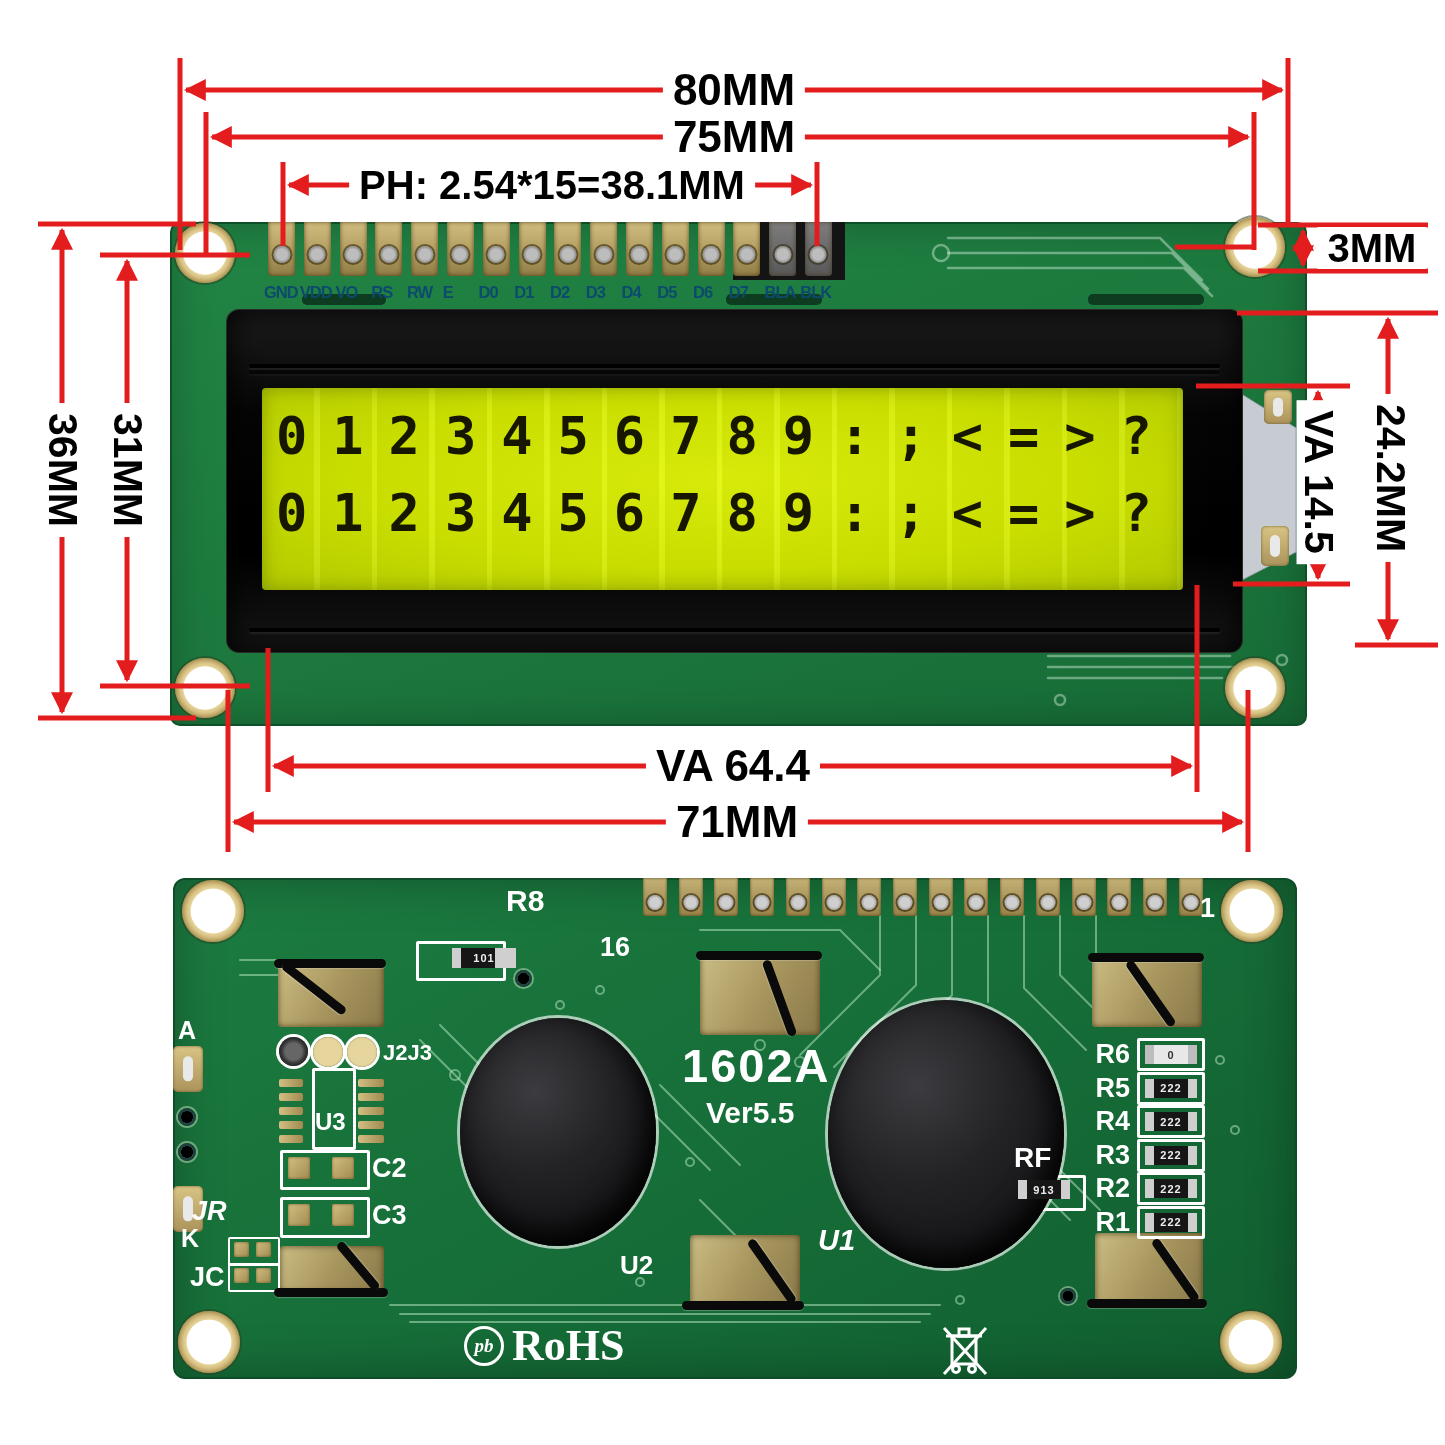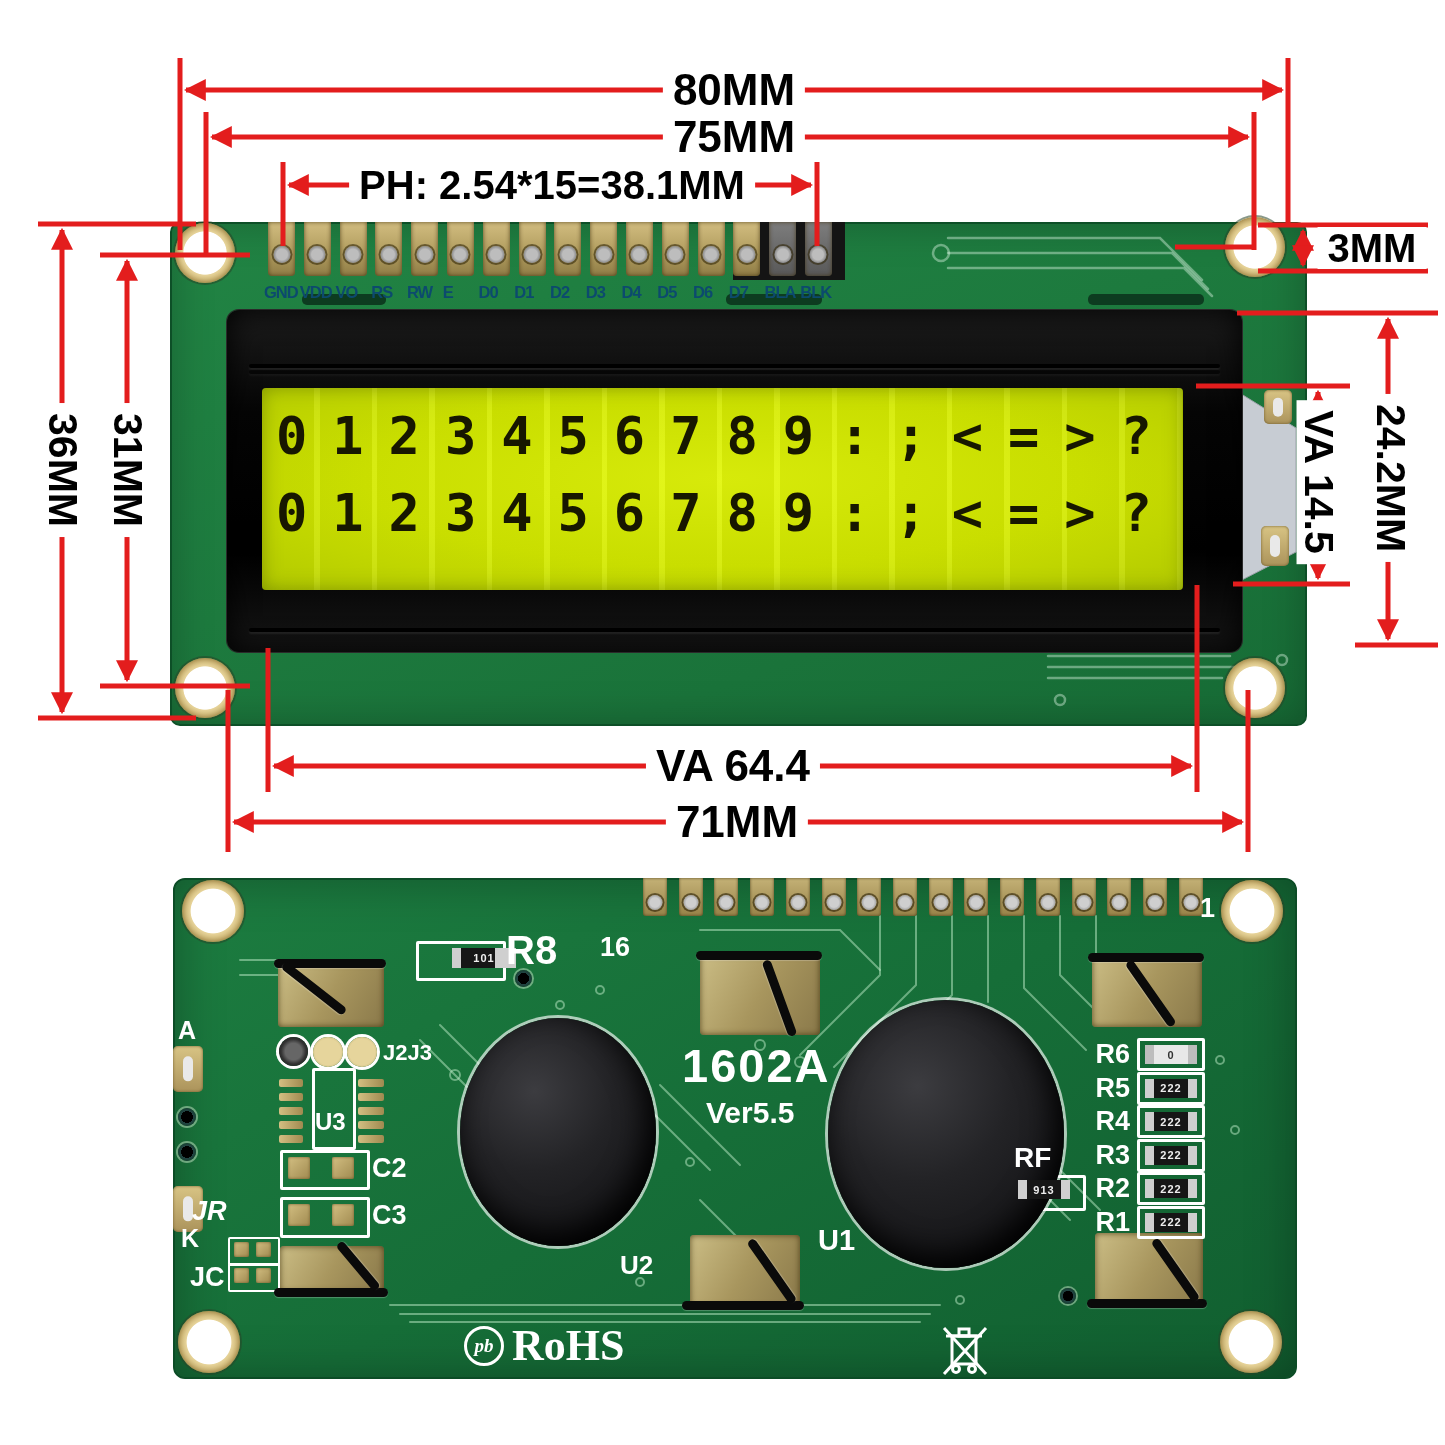--- a/index.html
+++ b/index.html
@@ -239,21 +239,21 @@
   <div class="bpad"></div>
   <div class="bpad"></div>
 </div>
 <div class="silk" style="left:600px;top:932px;font-size:27px;">16</div>
 <div class="silk" style="left:1200px;top:893px;font-size:27px;">1</div>
 
 <div class="silkbox" style="left:416px;top:941px;width:84px;height:34px;"></div>
 <div class="chip abs" style="left:426px;top:948px;width:64px;height:20px;z-index:8;margin-left:26px;">
     <span>101</span>
   </div>
-<div class="silk" style="left:506px;top:928px;font-size:40px;">R8</div>
+<div class="silk" style="left:506px;top:884px;font-size:30px;">R8</div>
 <div class="dot" style="left:515px;top:970px;width:17px;height:17px;"></div>
 
 <div class="tab" style="left:278px;top:963px;width:106px;height:64px;">
   <div class="wireH" style="left:-4px;top:-4px;width:112px;height:9px;"></div>
   <div class="wireH" style="left:8px;top:-2px;width:78px;height:9px;transform:rotate(38deg);transform-origin:left top;"></div>
 </div>
 <div class="tab" style="left:700px;top:955px;width:120px;height:80px;">
   <div class="wireH" style="left:-4px;top:-4px;width:126px;height:9px;"></div>
   <div class="wireH" style="left:70px;top:4px;width:80px;height:9px;transform:rotate(70deg);transform-origin:left top;"></div>
 </div>
@@ -317,21 +317,21 @@
 <div class="tab" style="left:280px;top:1246px;width:104px;height:46px;">
   <div class="wireH" style="left:-6px;top:42px;width:114px;height:9px;"></div>
   <div class="wireH" style="left:94px;top:46px;width:60px;height:9px;transform:rotate(-130deg);transform-origin:left top;"></div>
 </div>
 
 <div class="blob" style="left:460px;top:1018px;width:196px;height:228px;"></div>
 <div class="blob" style="left:828px;top:1000px;width:236px;height:268px;"></div>
 <div class="silk" style="left:682px;top:1038px;font-size:47px;letter-spacing:2px;text-align:right;">1602A</div>
 <div class="silk" style="left:706px;top:1096px;font-size:30px;">Ver5.5</div>
 <div class="silk" style="left:620px;top:1250px;font-size:26px;">U2</div>
-<div class="silk" style="left:818px;top:1224px;font-size:29px;">U1</div>
+<div class="silk" style="left:818px;top:1224px;font-size:29px;font-style:italic;">U1</div>
 
 <div class="silk" style="left:1014px;top:1142px;font-size:28px;">RF</div>
 <div class="silkbox" style="left:1010px;top:1175px;width:70px;height:30px;"></div>
 <div class="chip abs" style="left:1018px;top:1180px;z-index:8;">
     <span>913</span>
   </div>
 
 <div class="abs" style="left:1088px;top:1038px;z-index:8;">
   <div class="rrow">
     <span class="rlab">R6</span>

